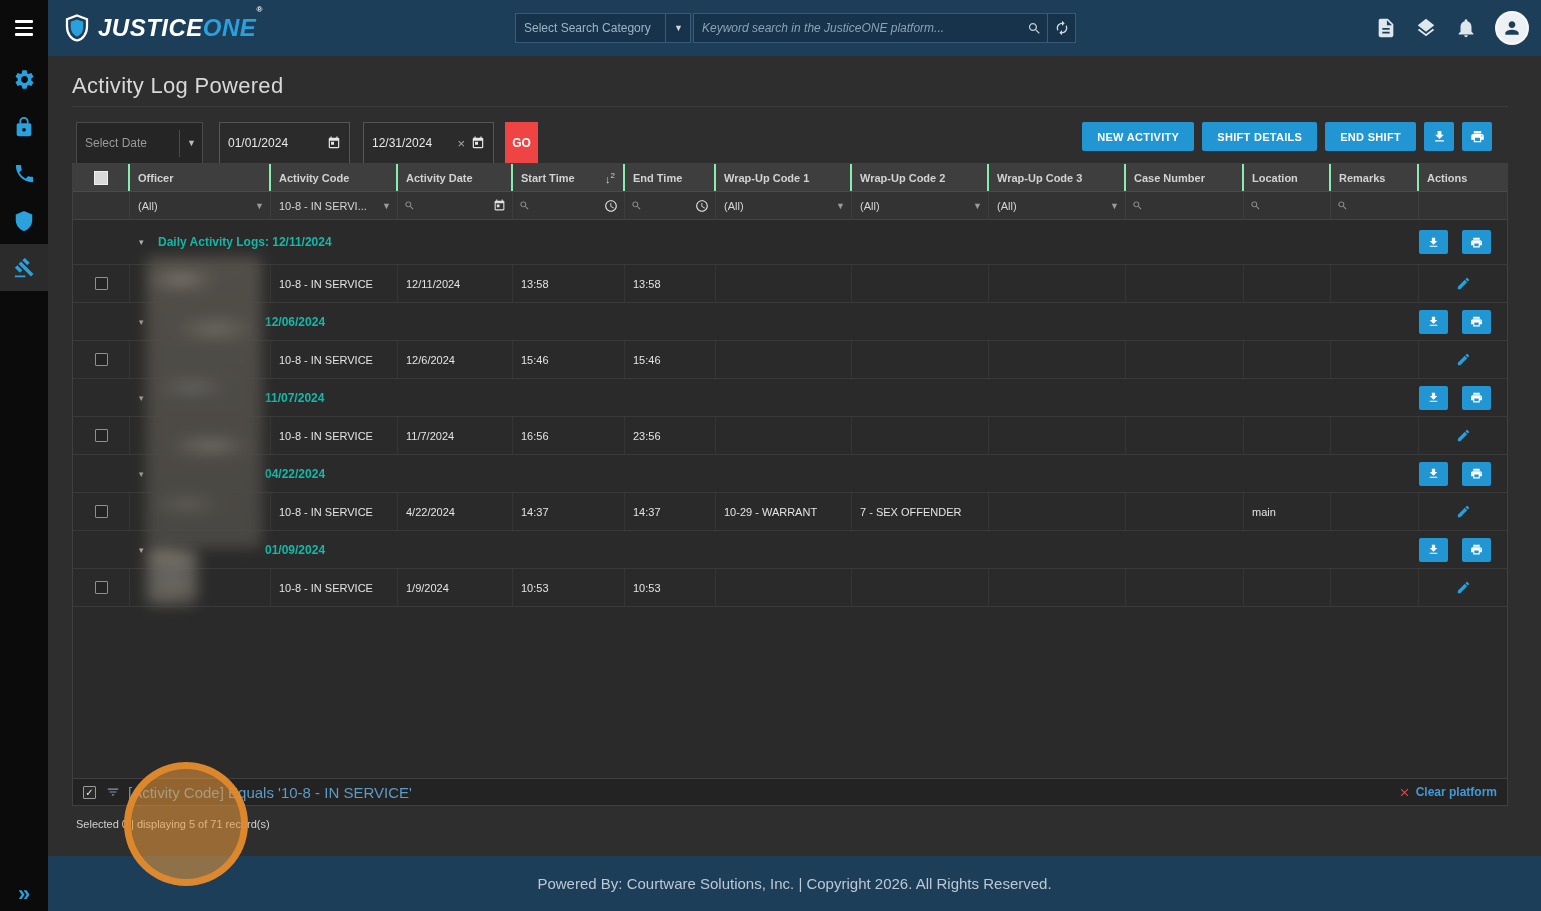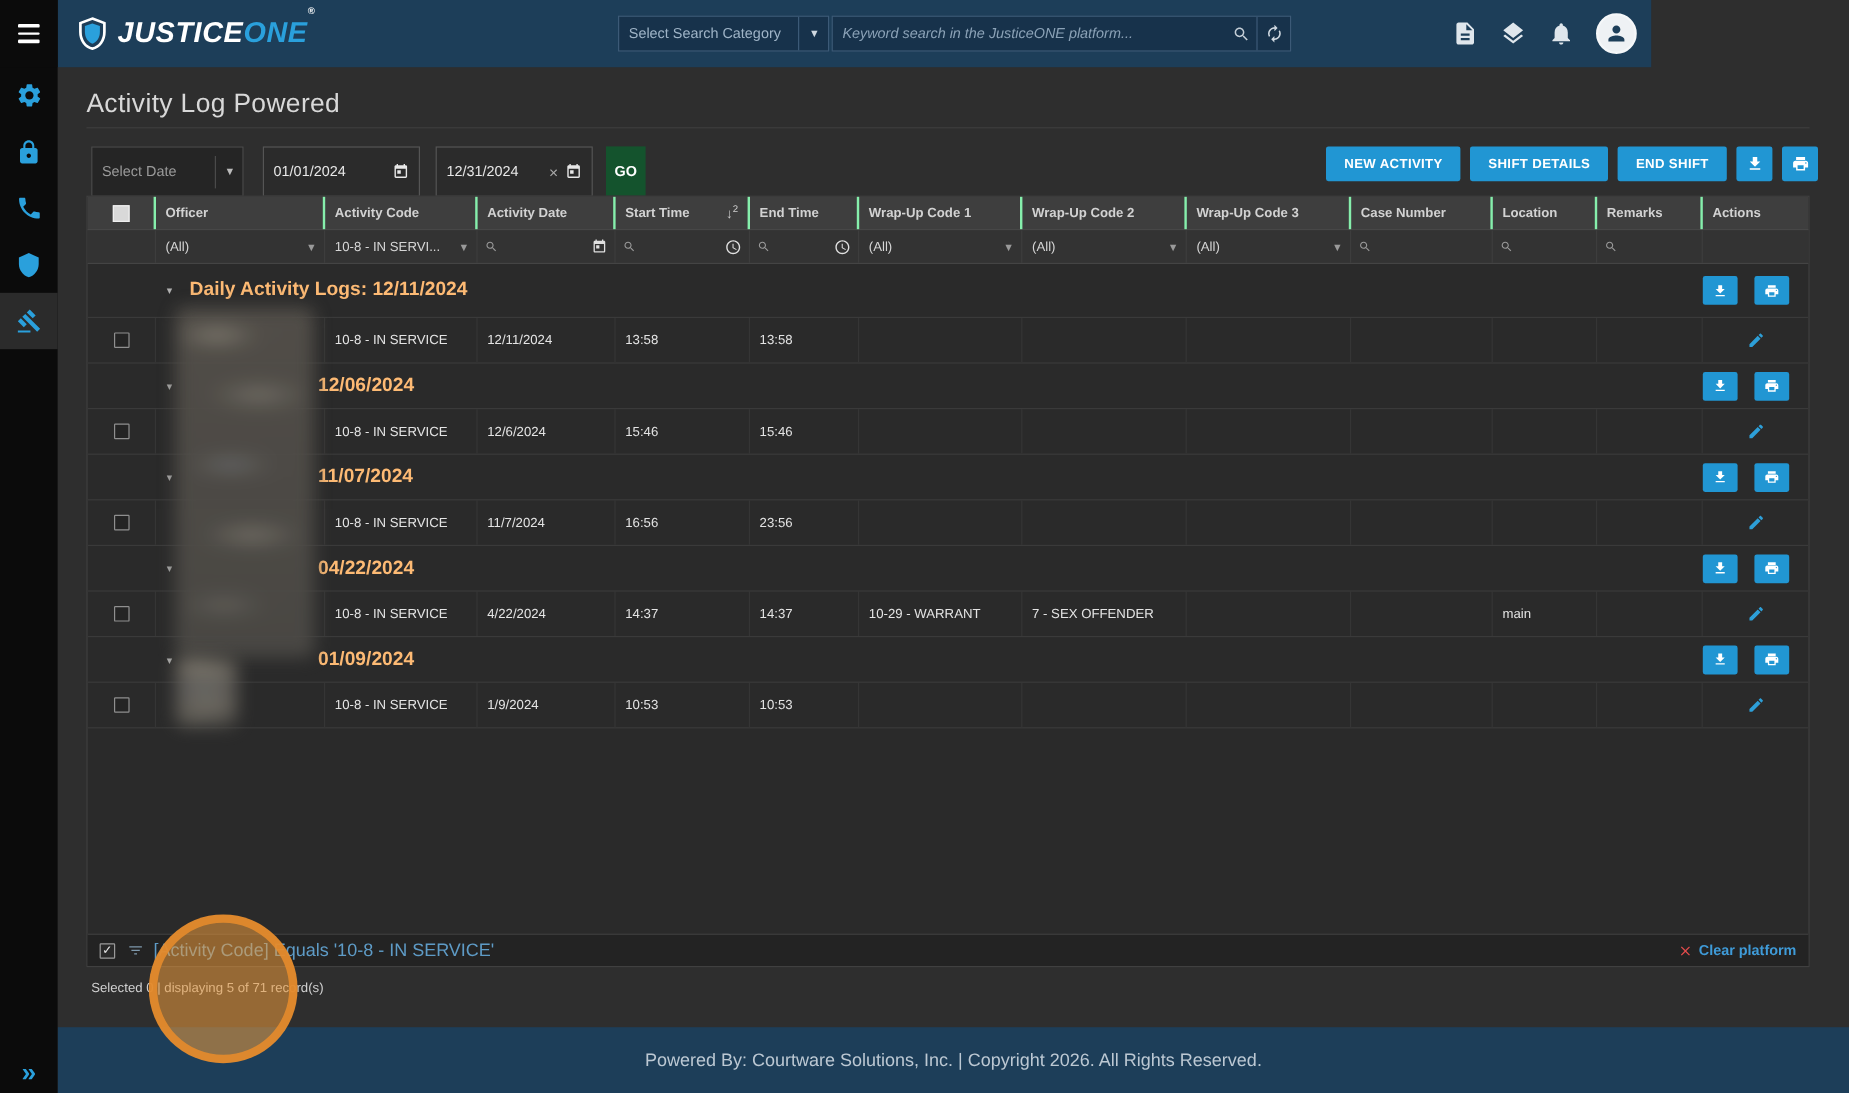--- a/index.html
+++ b/index.html
@@ -8,21 +8,21 @@
 
   
   .sidebar { position:absolute; left:0; top:0; width:48px; height:911px; background:#0b0b0b; z-index:6; }
   .sb-menu { width:48px; height:56px; display:flex; flex-direction:column; align-items:center; justify-content:center; gap:4px; background:#0b0b0b; border:none; cursor:pointer; }
   .sb-menu span { width:18px; height:2.5px; background:#fff; border-radius:1px; }
   .sb-item { width:48px; height:47px; display:flex; align-items:center; justify-content:center; background:transparent; border:none; cursor:pointer; }
   .sb-item.selected { background:#2b2b2b; }
   .sb-expand { position:absolute; bottom:2px; left:0; width:48px; height:30px; background:transparent; border:none; color:#2aa0dc; font-size:22px; font-weight:bold; cursor:pointer; line-height:26px; }
 
   
-  .topbar { position:absolute; left:48px; top:0; width:1328px; height:56px; background:#1d3e59; z-index:5; }
+  .topbar { position:absolute; left:48px; top:0; width:1493px; height:56px; background:#1d3e59; z-index:5; }
   .logo { position:absolute; left:14px; top:0; height:56px; display:flex; align-items:center; gap:6px; cursor:pointer; }
   .logo-text { font-size:24px; font-weight:bold; font-style:italic; letter-spacing:.5px; color:#fff; }
   .logo-one { color:#2aa0dc; }
   .logo-reg { font-size:8px; color:#fff; vertical-align:top; position:relative; top:-9px; font-style:normal; }
 
   .search-wrap { position:absolute; left:467px; top:13px; height:30px; display:flex; }
   .search-cat { width:176px; height:30px; background:#17324b; border:1px solid #3c5a77; color:#9fb4c7; font-size:12px; display:flex; align-items:center; padding:0 8px; cursor:pointer; position:relative; }
   .search-cat .chev { position:absolute; right:7px; font-size:9px; color:#cfd8e0; border-left:1px solid #3c5a77; padding-left:8px; line-height:28px; height:28px; }
   .search-box { width:383px; height:30px; margin-left:2px; background:#17324b; border:1px solid #3c5a77; display:flex; align-items:center; }
   .search-box input { flex:1; height:100%; background:transparent; border:none; outline:none; color:#d7dee4; font-size:12px; font-style:italic; padding:0 8px; font-family:"Liberation Sans", sans-serif; }
@@ -42,23 +42,23 @@
 
   
   .ctrl { position:absolute; top:66px; height:42px; font-size:12px; display:flex; align-items:center; }
   .select-date { left:28px; width:127px; background:#252525; border:1px solid #4a4a4a; color:#9a9a9a; padding:0 8px; cursor:pointer; position:absolute; }
   .select-date .chev { position:absolute; right:6px; font-size:9px; color:#bbb; border-left:1px solid #4a4a4a; padding-left:7px; height:27px; line-height:27px; }
   .date-input { background:#2b2b2b; border:1px solid #555; color:#e8e8e8; padding:0 8px; position:absolute; gap:6px; }
   .date-from { left:171px; width:131px; }
   .date-to { left:315px; width:131px; }
   .date-input .grow-sp { flex:1; }
   .clear-x { color:#aaa; font-size:13px; cursor:pointer; background:none; border:none; }
-  .go-btn { left:457px; width:33px; background:#14532d; border:none; color:#fff; font-weight:bold; font-size:12px; cursor:pointer; justify-content:center; position:absolute; }
-
-  .action-buttons { position:absolute; right:26px; top:66px; display:flex; gap:8px;align-items:flex-end; }
+  .go-btn { left:457px; width:33px; background:#ef4444; border:none; color:#fff; font-weight:bold; font-size:12px; cursor:pointer; justify-content:center; position:absolute; }
+
+  .action-buttons { position:absolute; right:49px; top:66px; display:flex; gap:8px;align-items:flex-end; }
   .blue-btn { height:29px; background:#2196d3; border:none; border-radius:2px; color:#fff; font-weight:bold; font-size:11px; letter-spacing:.3px; padding:0 15px; cursor:pointer; font-family:"Liberation Sans", sans-serif; }
   .blue-icon-btn { width:30px; height:29px; background:#2196d3; border:none; border-radius:2px; cursor:pointer; display:flex; align-items:center; justify-content:center; }
 
   
   .grid-panel { position:absolute; left:24px; top:107px; width:1436px; height:643px; border:1px solid #404040; background:#2a2a2a; display:flex; flex-direction:column; }
   .grid-cols { display:grid; grid-template-columns:57px 141px 127px 115px 112px 91px 136px 137px 137px 118px 87px 88px 88px; }
   .grid-header { height:28px; background:#3e3e3e; border-bottom:1px solid #4a4a4a; flex:none; }
   .hcell { display:flex; align-items:center; padding-left:8px; font-size:11px; font-weight:bold; color:#d2d2d2; border-right:2px solid #86efac; cursor:pointer; position:relative; }
   .hcell:last-child { border-right:none; }
   .hcb { width:14px; height:14px; background:#d9d9d9; border:1px solid #efefef; margin:auto; cursor:pointer; }
@@ -71,21 +71,21 @@
   .fcell:last-child { border-right:none; }
   .fval { padding-left:8px; white-space:nowrap; overflow:hidden; }
   .fchev { position:absolute; right:6px; font-size:9px; color:#9a9a9a; }
   .fmag { margin-left:6px; display:flex; }
   .fright { position:absolute; right:6px; display:flex; }
 
   .grid-body { flex:1; position:relative; overflow:hidden; }
   .group { position:relative; height:38px; border-bottom:1px solid #3a3a3a; }
   .group.first { height:45px; }
   .caret { position:absolute; left:66px; top:50%; transform:translateY(-50%); font-size:9px; color:#b0b0b0; cursor:pointer; background:none; border:none; }
-  .glabel { position:absolute; left:85px; top:50%; transform:translateY(-50%); font-size:16px; font-weight:bold; color:#fdba74; white-space:nowrap; }
+  .glabel { position:absolute; left:85px; top:50%; transform:translateY(-50%); font-size:12px; font-weight:bold; color:#14b8a6; white-space:nowrap; }
   .glabel.ind { left:192px; }
   .gbtns { position:absolute; right:16px; top:50%; transform:translateY(-50%); display:flex; gap:14px; }
   .gbtn { width:29px; height:24px; background:#2196d3; border:none; border-radius:2px; cursor:pointer; display:flex; align-items:center; justify-content:center; }
 
   .grow { height:38px; border-bottom:1px solid #3a3a3a; }
   .cell { display:flex; align-items:center; padding-left:8px; font-size:11px; color:#e4e4e4; border-right:1px solid #353535; overflow:hidden; white-space:nowrap; }
   .cell:last-child { border-right:none; }
   .cell.center { justify-content:center; padding-left:0; }
   .rcb { width:13px; height:13px; border:1px solid #8f8f8f; background:#242424; border-radius:1px; cursor:pointer; }
   .edit-btn { background:none; border:none; cursor:pointer; display:flex; }

